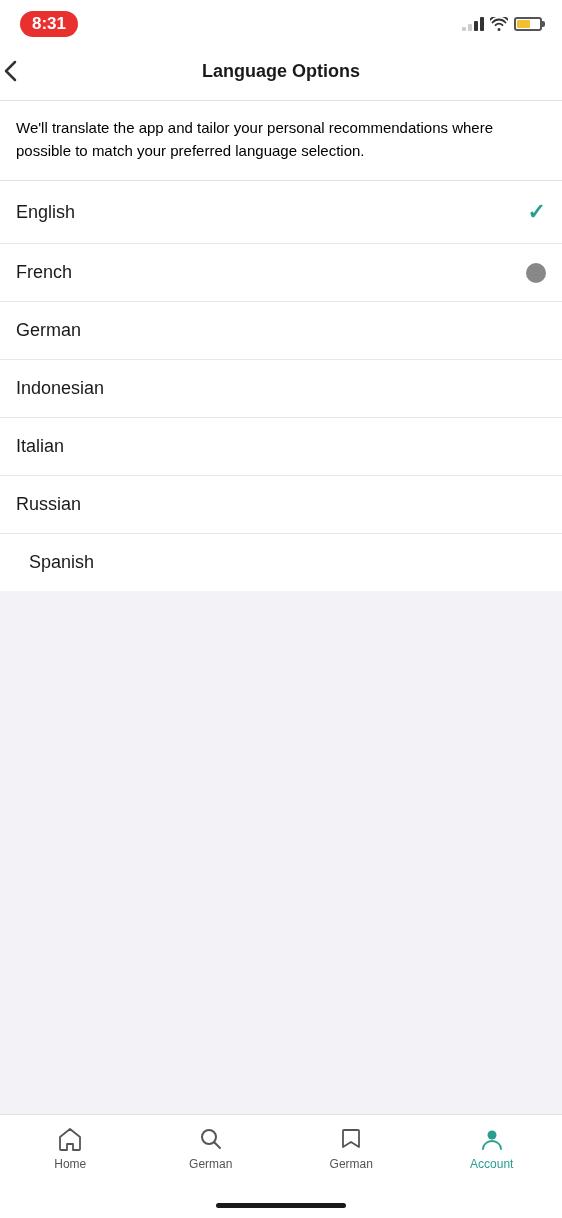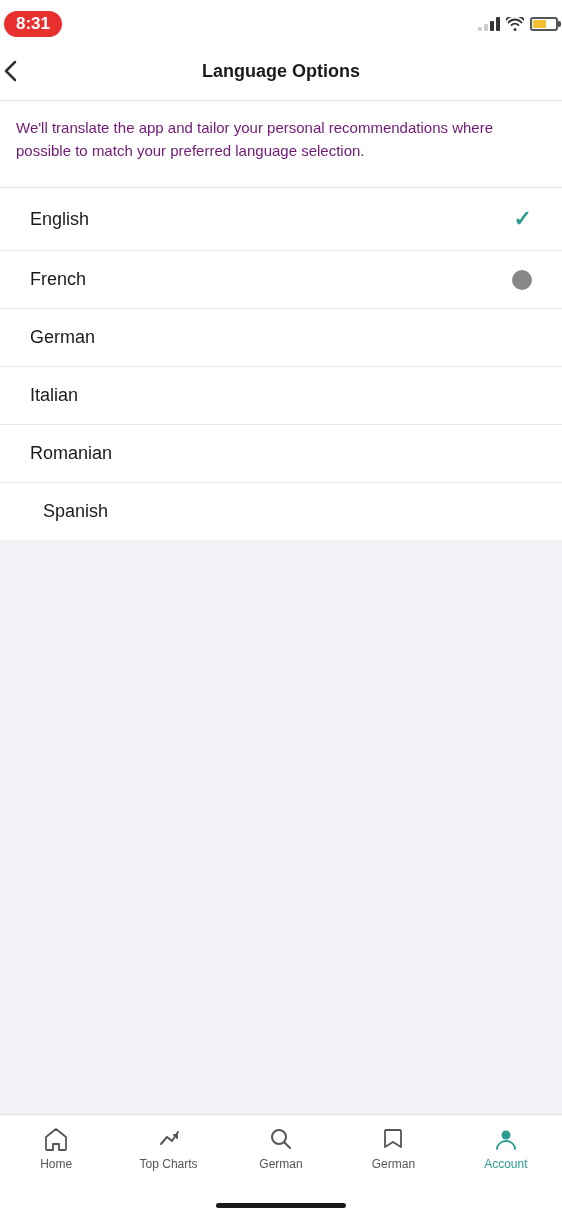--- a/index.html
+++ b/index.html
@@ -11,21 +11,21 @@
       font-family: -apple-system, BlinkMacSystemFont, 'Helvetica Neue', sans-serif;
       display: flex;
       flex-direction: column;
     }
 
     
     .status-bar {
       display: flex;
       justify-content: space-between;
       align-items: center;
-      padding: 8px 4px 4px;
+      padding: 8px 20px 4px;
       background: #fff;
       height: 44px;
     }
     .status-time {
       background: #e8302e;
       color: #fff;
       font-size: 17px;
       font-weight: 600;
       border-radius: 14px;
       padding: 3px 12px;
@@ -103,37 +103,37 @@
       left: 50%;
       transform: translateX(-50%);
       font-size: 18px;
       font-weight: 600;
       color: #1a1a1a;
     }
 
     
     .description {
       background: #fff;
-      padding: 16px 16px 25px;
+      padding: 16px 16px 18px;
       border-bottom: 1px solid #e0e0e0;
       font-size: 15px;
-      color: #701a75;
+      color: #000000;
       line-height: 1.5;
     }
 
     
     .language-list {
       background: #fff;
       margin-top: 0;
     }
     .language-item {
       display: flex;
       align-items: center;
       justify-content: space-between;
-      padding: 18px 30px;
+      padding: 18px 16px;
       border-bottom: 1px solid #e8e8e8;
       cursor: pointer;
     }
     .language-item:last-child {
       border-bottom: none;
       margin-left: 13px;
     }
     .language-name {
       font-size: 18px;
       color: #1a1a1a;
@@ -251,52 +251,46 @@
     <span class="check-mark">✓</span>
   </div>
   <div class="language-item">
     <span class="language-name">French</span>
     <span class="dot-icon"></span>
   </div>
   <div class="language-item">
     <span class="language-name">German</span>
   </div>
   <div class="language-item">
+    <span class="language-name">Indonesian</span>
+  </div>
+  <div class="language-item">
     <span class="language-name">Italian</span>
   </div>
   <div class="language-item">
-    <span class="language-name">Romanian</span>
+    <span class="language-name">Russian</span>
   </div>
   <div class="language-item">
     <span class="language-name">Spanish</span>
   </div>
 </div>
 
 <div class="empty-space"></div>
 
 <div class="bottom-nav">
 
   <div class="nav-item">
     <div class="nav-icon">
       <svg width="26" height="26" viewBox="0 0 26 26" fill="none">
         <path d="M3 11L13 3l10 8v12a1 1 0 01-1 1H16v-6h-6v6H4a1 1 0 01-1-1V11z" stroke="#555" stroke-width="1.8" stroke-linejoin="round" fill="none"></path>
       </svg>
     </div>
     <span class="nav-label">Home</span>
   </div>
 
-  <div class="nav-item">
-    <div class="nav-icon">
-      <svg width="26" height="26" viewBox="0 0 26 26" fill="none">
-        <path d="M5 18l6-7 5 4 6-9" stroke="#555" stroke-width="2" stroke-linecap="round" stroke-linejoin="round" fill="none"></path>
-        <path d="M18 9l3 0 0 3" stroke="#555" stroke-width="2" stroke-linecap="round" stroke-linejoin="round" fill="none"></path>
-      </svg>
-    </div>
-    <span class="nav-label">Top Charts</span>
-  </div>
 
   <div class="nav-item">
     <div class="nav-icon">
       <svg width="26" height="26" viewBox="0 0 26 26" fill="none">
         <circle cx="11" cy="11" r="7" stroke="#555" stroke-width="2" fill="none"></circle>
         <path d="M16.5 16.5L22 22" stroke="#555" stroke-width="2" stroke-linecap="round"></path>
       </svg>
     </div>
     <span class="nav-label">German</span>
   </div>

